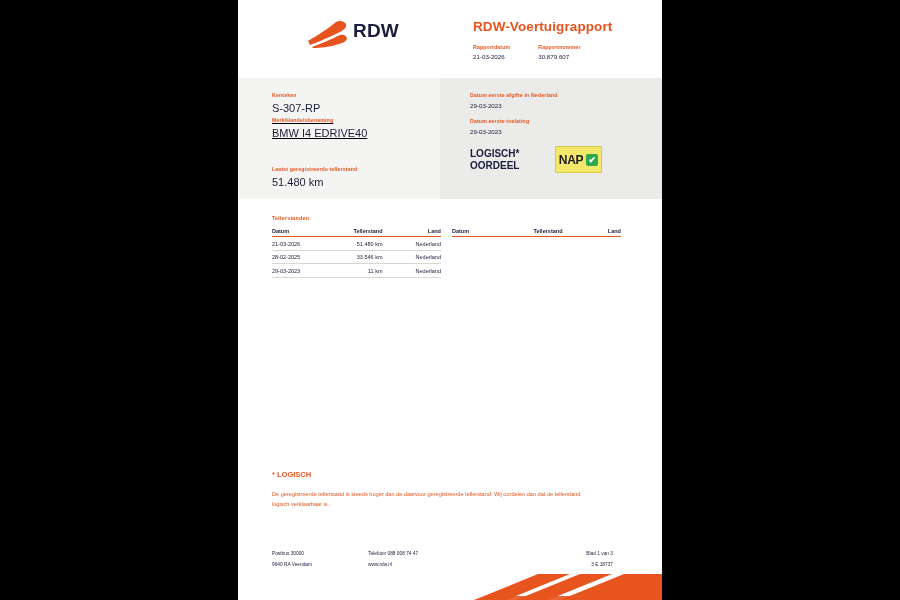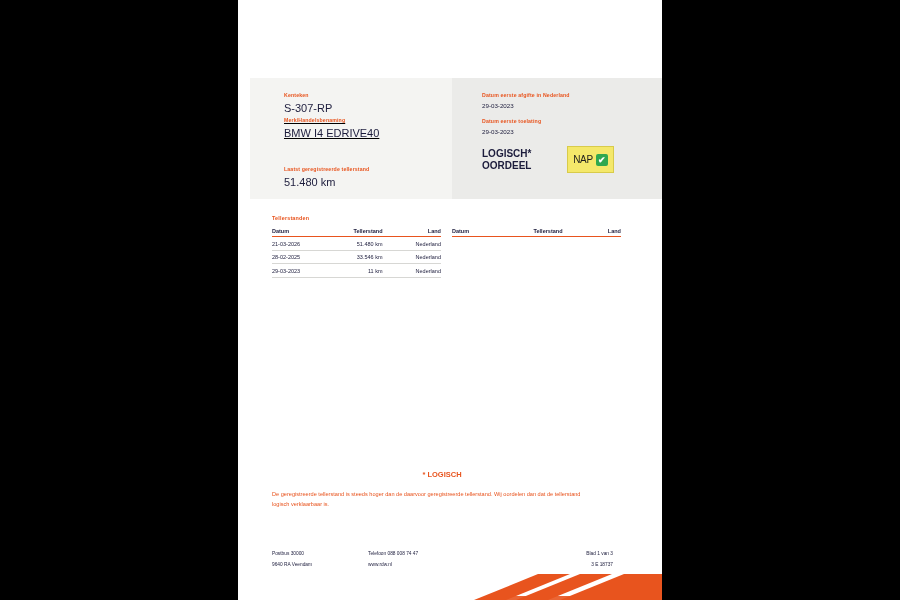--- a/index.html
+++ b/index.html
@@ -81,21 +81,21 @@
     margin-bottom: 3px;
   }
   .meta-item .meta-value {
     font-size: 6.2px;
     color: #1c1c3c;
   }
 
   
   .band {
     position: absolute;
-    left: 12px;
+    left: 0;
     top: 78px;
     width: 360px;
     height: 121px;
     background: #f0f0ee;
   }
   .band-left {
     position: absolute;
     left: 0; top: 0;
     width: 202px; height: 121px;
     background: #f4f4f2;
@@ -145,22 +145,22 @@
     width: 45px;
     height: 25px;
     background: #f4e86a;
     border: 1px solid #d8cb4a;
     display: flex;
     align-items: center;
     justify-content: center;
     gap: 3px;
   }
   .nap-badge .nap-text {
-    font-size: 10px;
-    font-weight: normal;
+    font-size: 12px;
+    font-weight: bold;
     color: #1c1c1c;
     letter-spacing: -0.3px;
   }
   .nap-badge .nap-check {
     width: 12px; height: 12px;
     background: #2fa84f;
     border-radius: 2px;
     color: #fff;
     font-size: 9px;
     line-height: 12px;
@@ -214,21 +214,20 @@
     position: absolute;
     left: 34px;
     top: 470px;
     width: 340px;
   }
   .footnote-title {
     font-size: 7.5px;
     font-weight: bold;
     color: #e8541e;
     margin-bottom: 11px;
-    text-align: center;
   }
   .footnote-body {
     font-size: 5.6px;
     color: #e8541e;
     line-height: 1.7;
     max-width: 320px;
   }
 
   
   .footer {
@@ -257,20 +256,42 @@
     height: 28px;
     overflow: hidden;
   }
 </style>
 </head>
 <body>
 
 <div class="screen">
   <div class="page">
 
+    <div class="header">
+      <div class="logo-wrap">
+        <svg class="logo-mark" viewBox="0 0 42 30">
+          <path d="M2 22 C10 17 22 10 30 3 C33 1 38 2 40 5 C41 8 38 11 34 13 C24 18 12 23 4 26 Z" fill="#e8541e"></path>
+          <path d="M6 28 C14 25 26 20 34 16 C37 15 40 16 41 19 C41 22 37 24 33 25 C24 28 14 29 7 29 Z" fill="#e8541e"></path>
+        </svg>
+        <div class="logo-text">RDW</div>
+      </div>
+
+      <div class="report-title">RDW-Voertuigrapport</div>
+
+      <div class="meta-row">
+        <div class="meta-item">
+          <div class="meta-label">Rapportdatum</div>
+          <div class="meta-value">21-03-2026</div>
+        </div>
+        <div class="meta-item">
+          <div class="meta-label">Rapportnummer</div>
+          <div class="meta-value">30.879.607</div>
+        </div>
+      </div>
+    </div>
 
     <div class="band">
       <div class="band-left"></div>
       <div class="band-right"></div>
 
       <div class="fld" id="kenteken">
         <div class="fld-label">Kenteken</div>
         <div class="fld-value">S-307-RP</div>
       </div>
 

